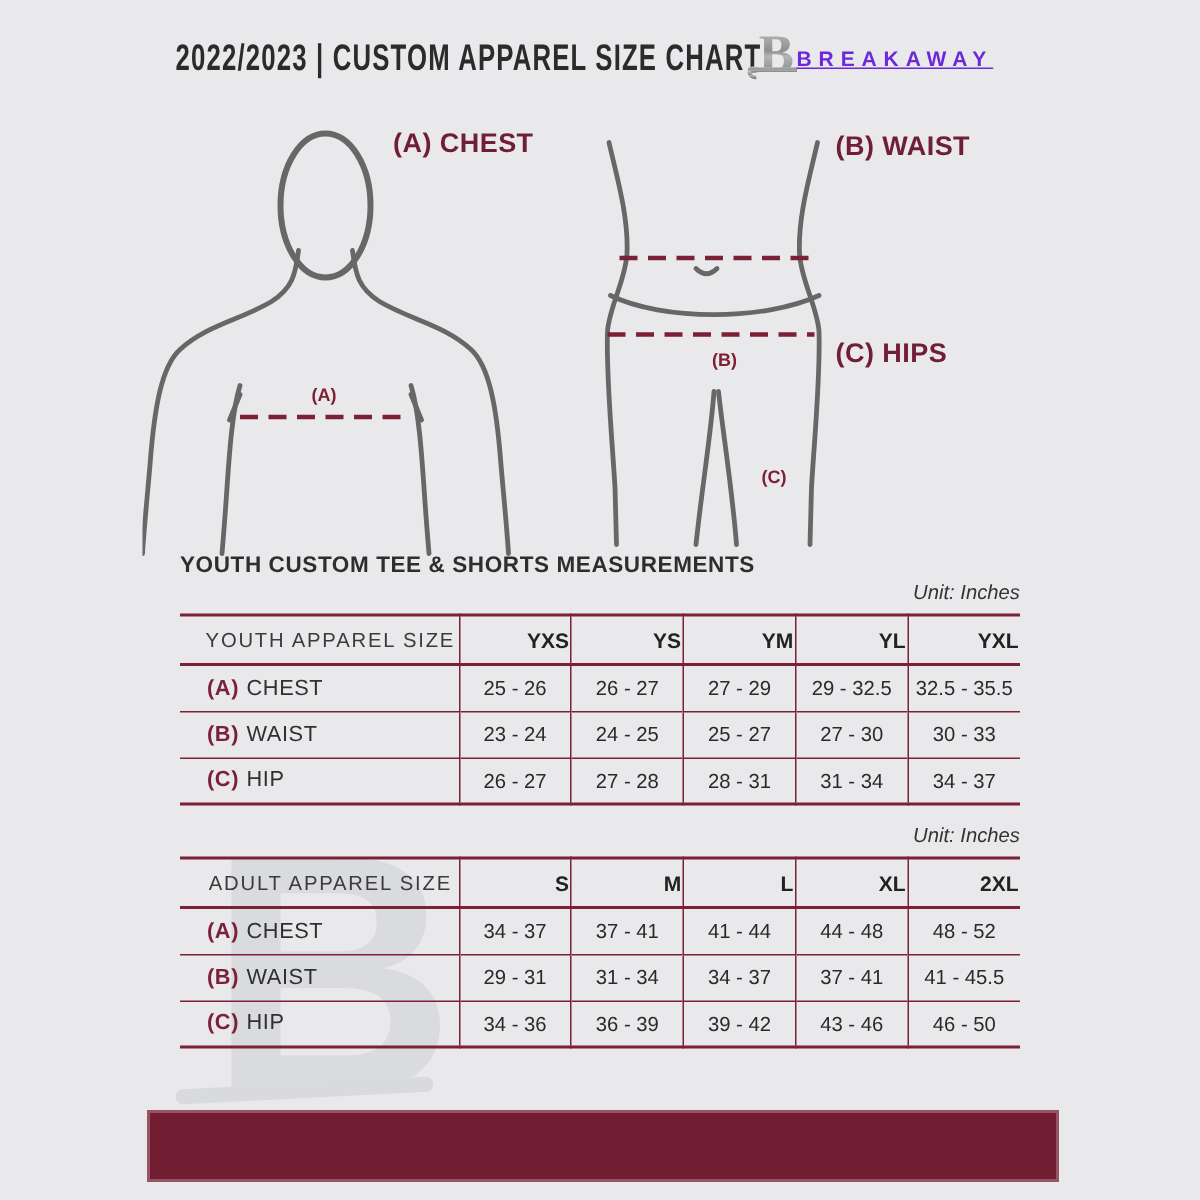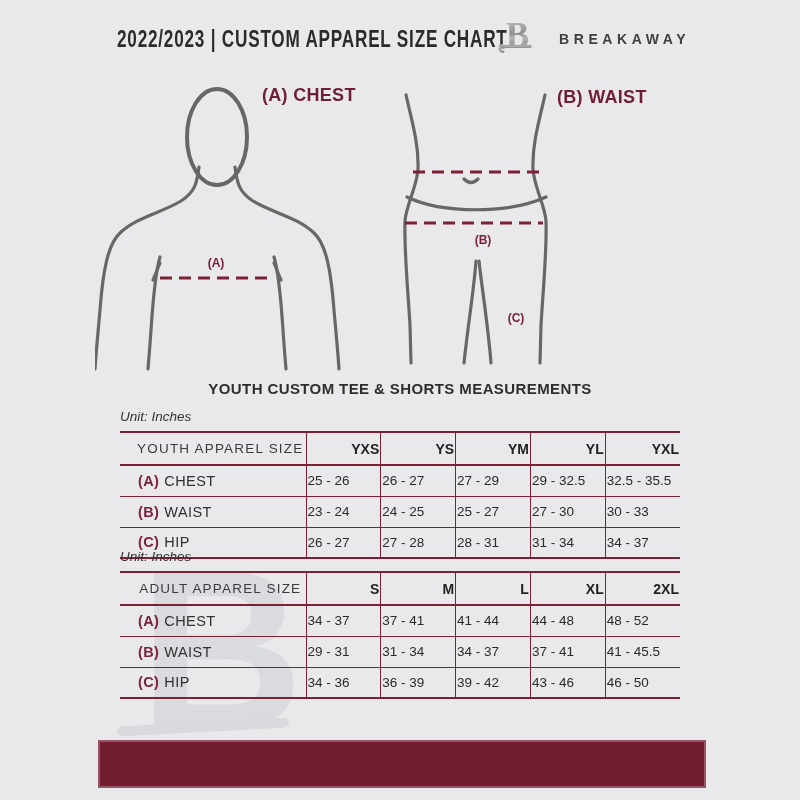--- a/index.html
+++ b/index.html
@@ -12,22 +12,22 @@
   .doc{position:relative;width:626px;height:680px;margin:0 auto;background:#e9e9eb;}
 
   
   .hdr-title{
     position:absolute;left:30px;top:26px;
     font-size:22px;font-weight:700;color:#2b2b2b;letter-spacing:1px;
     transform:scale(0.78,1.12);transform-origin:left center;white-space:nowrap;
   }
   .logo-svg{position:absolute;left:406px;top:12px;width:48px;height:48px;}
   .brand{
-    position:absolute;left:472px;top:31px;
-    font-size:14px;font-weight:700;color:#404040;letter-spacing:4.6px;white-space:nowrap;
+    position:absolute;left:444px;top:31px;
+    font-size:14px;font-weight:700;color:#6d28d9;letter-spacing:4.6px;white-space:nowrap;text-decoration:underline;
   }
 
   
   .guide{position:absolute;left:0;top:85px;width:626px;height:287px;}
   .fig{position:absolute;}
   .fig-upper{left:8px;top:0;width:255px;height:287px;}
   .fig-lower{left:310px;top:8px;width:165px;height:278px;}
   .guide-block{position:absolute;}
   .gb-chest{left:175px;top:0;width:145px;}
   .gb-waist{left:470px;top:2px;width:152px;}
@@ -42,40 +42,40 @@
     width:48px;text-align:center;
   }
   .mk-a{left:105px;top:171px;}
   .mk-b{left:372px;top:148px;}
   .mk-c{left:405px;top:226px;}
 
   
   .tbl-wrap{position:absolute;left:33px;width:560px;}
   .tw-youth{top:368px;}
   .tw-adult{top:547px;}
-  .tbl-title{font-size:15px;font-weight:700;color:#2e2e2e;letter-spacing:.4px;text-align:center;margin:12px;}
-  .tbl-unit{font-size:13.5px;font-style:italic;font-weight:500;color:#333;text-align:left;margin:2px 0 0 0;}
+  .tbl-title{font-size:15px;font-weight:700;color:#2e2e2e;letter-spacing:.4px;text-align:left;margin:0;}
+  .tbl-unit{font-size:13.5px;font-style:italic;font-weight:500;color:#333;text-align:right;margin:2px 0 0 0;}
   table.size-table{
     width:560px;margin-top:7px;border-collapse:collapse;table-layout:fixed;
     border-top:2.5px solid #7c2036;border-bottom:2.5px solid #7c2036;
   }
   table.size-table col.c0{width:186px;}
   table.size-table col.cn{width:74.8px;}
   table.size-table thead tr{height:33px;border-bottom:2px solid #7c2036;}
   table.size-table tbody tr{height:31px;}
   table.size-table tbody tr + tr{border-top:1.8px solid #7c2036;}
   table.size-table th + th, table.size-table td + td{border-left:1.8px solid #7c2036;}
   th.size-label{
     font-size:13.5px;font-weight:400;color:#3b3b3b;letter-spacing:1.2px;
     text-align:center;padding-left:16px;
   }
   th.size-cell{font-size:14px;font-weight:700;color:#222;text-align:right;}
   td.row-label{font-size:14.5px;text-align:left;padding-left:18px;color:#303030;letter-spacing:.4px;}
   td.row-label .pfx{font-weight:700;color:#7c1f38;margin-right:5px;}
-  td.val-cell{font-size:13.5px;color:#2a2a2a;text-align:left;}
+  td.val-cell{font-size:13.5px;color:#2a2a2a;text-align:center;}
 
   
   .watermark{
     position:absolute;left:52px;top:536px;z-index:0;
     font-size:228px;font-weight:700;color:#dadbdf;line-height:1;
     pointer-events:none;
   }
   .watermark-swoosh{
     position:absolute;left:30px;top:722px;width:172px;height:10px;z-index:0;
     background:#d9dade;border-radius:6px;transform:rotate(-3deg);
@@ -138,20 +138,21 @@
     <span class="marker mk-b">(B)</span>
     <span class="marker mk-c">(C)</span>
 
     <div class="guide-block gb-chest">
       <p class="guide-head">(A) CHEST</p>
     </div>
     <div class="guide-block gb-waist">
       <p class="guide-head">(B) WAIST</p>
     </div>
     <div class="guide-block gb-hips">
+      <p class="guide-head">(C) HIPS</p>
     </div>
   </div>
 
   <div class="watermark">B</div>
   <div class="watermark-swoosh"></div>
 
   <div class="tbl-wrap tw-youth">
     <p class="tbl-title">YOUTH CUSTOM TEE &amp; SHORTS MEASUREMENTS</p>
     <p class="tbl-unit">Unit: Inches</p>
     <table class="size-table">

